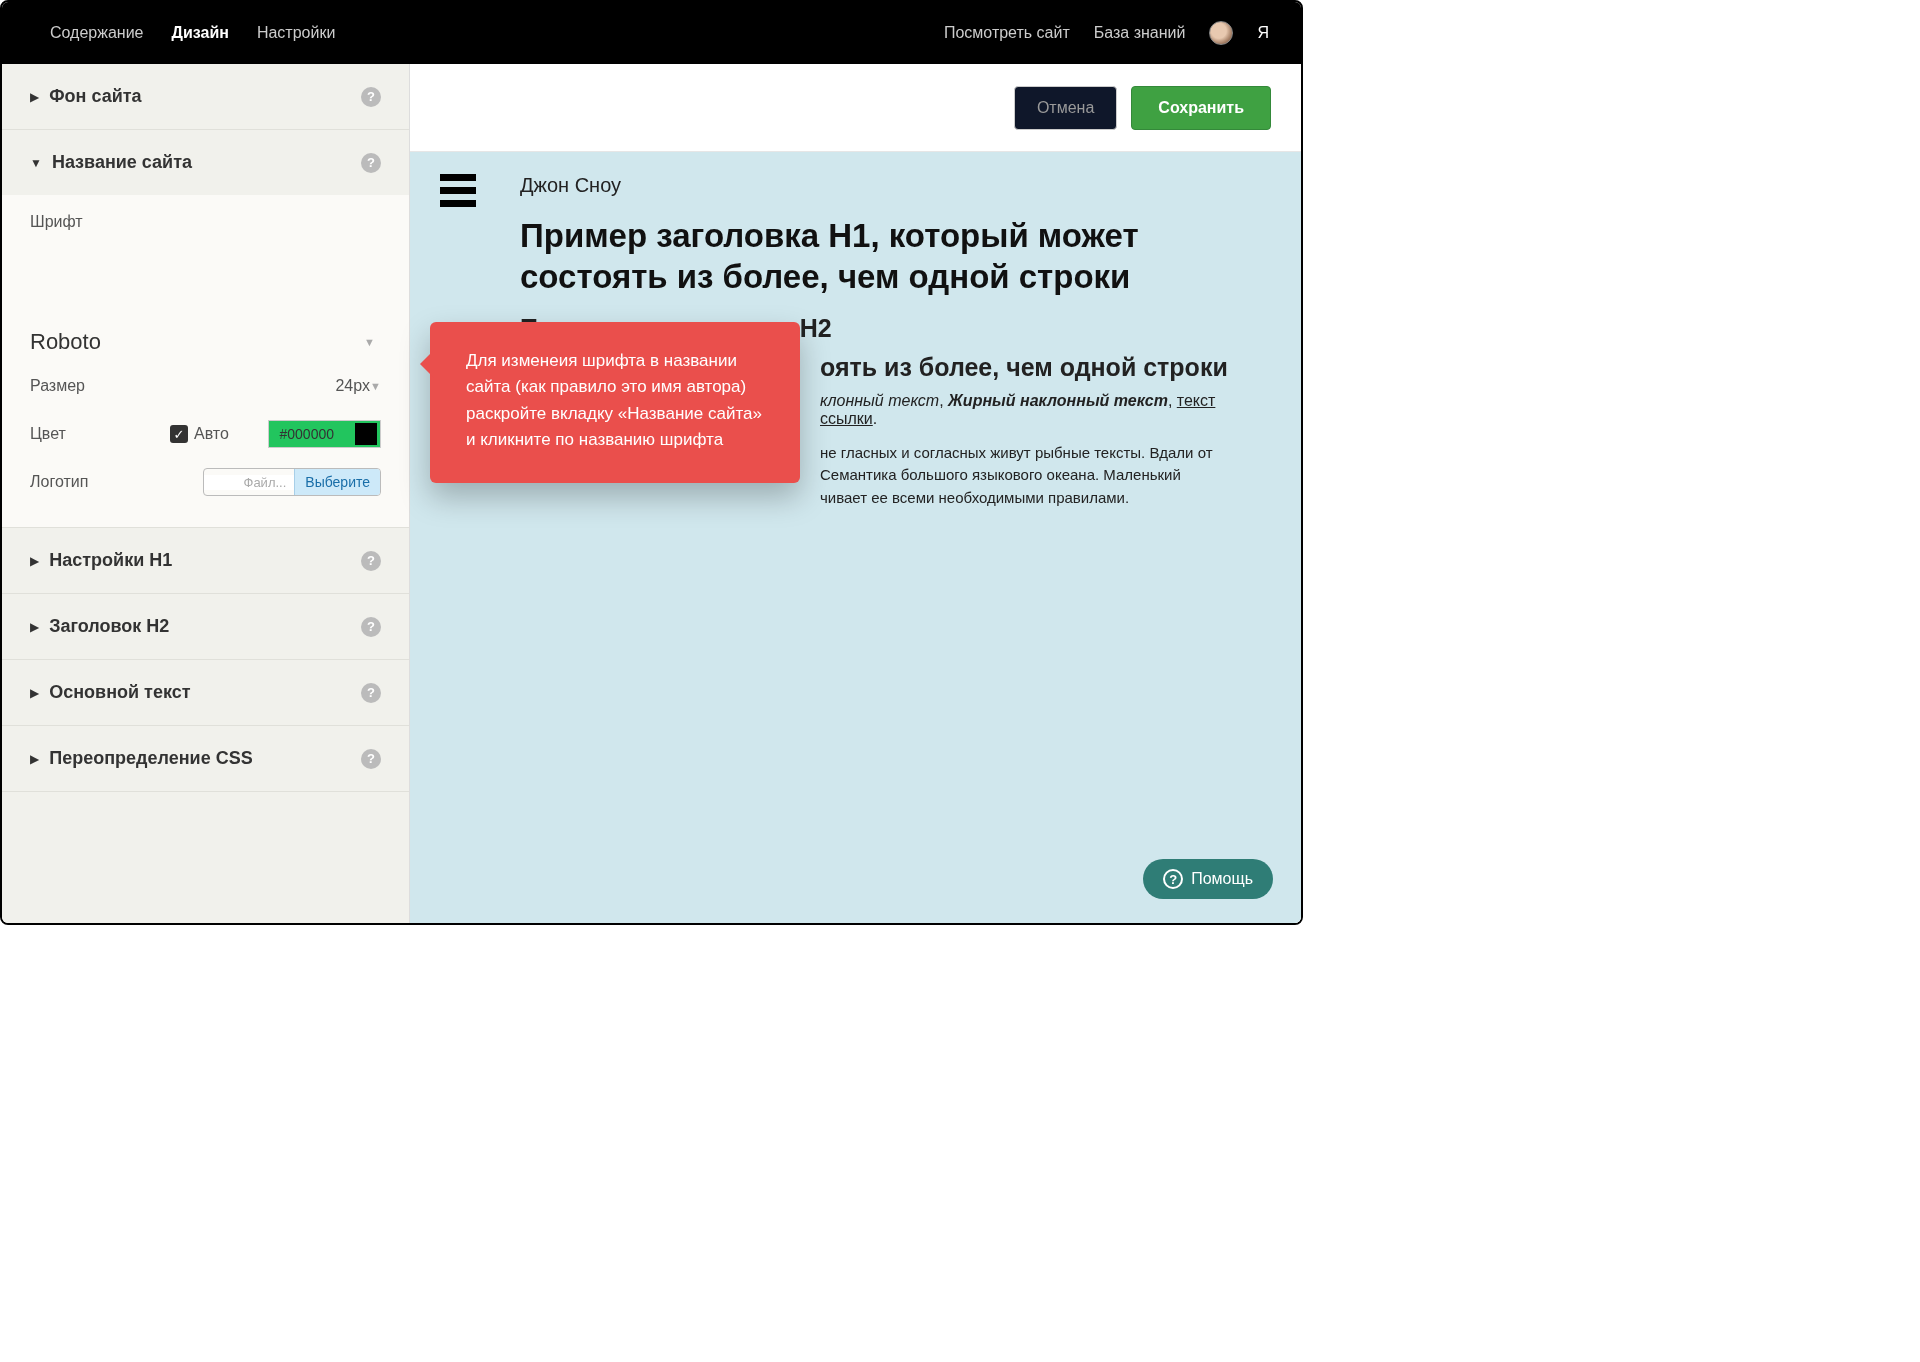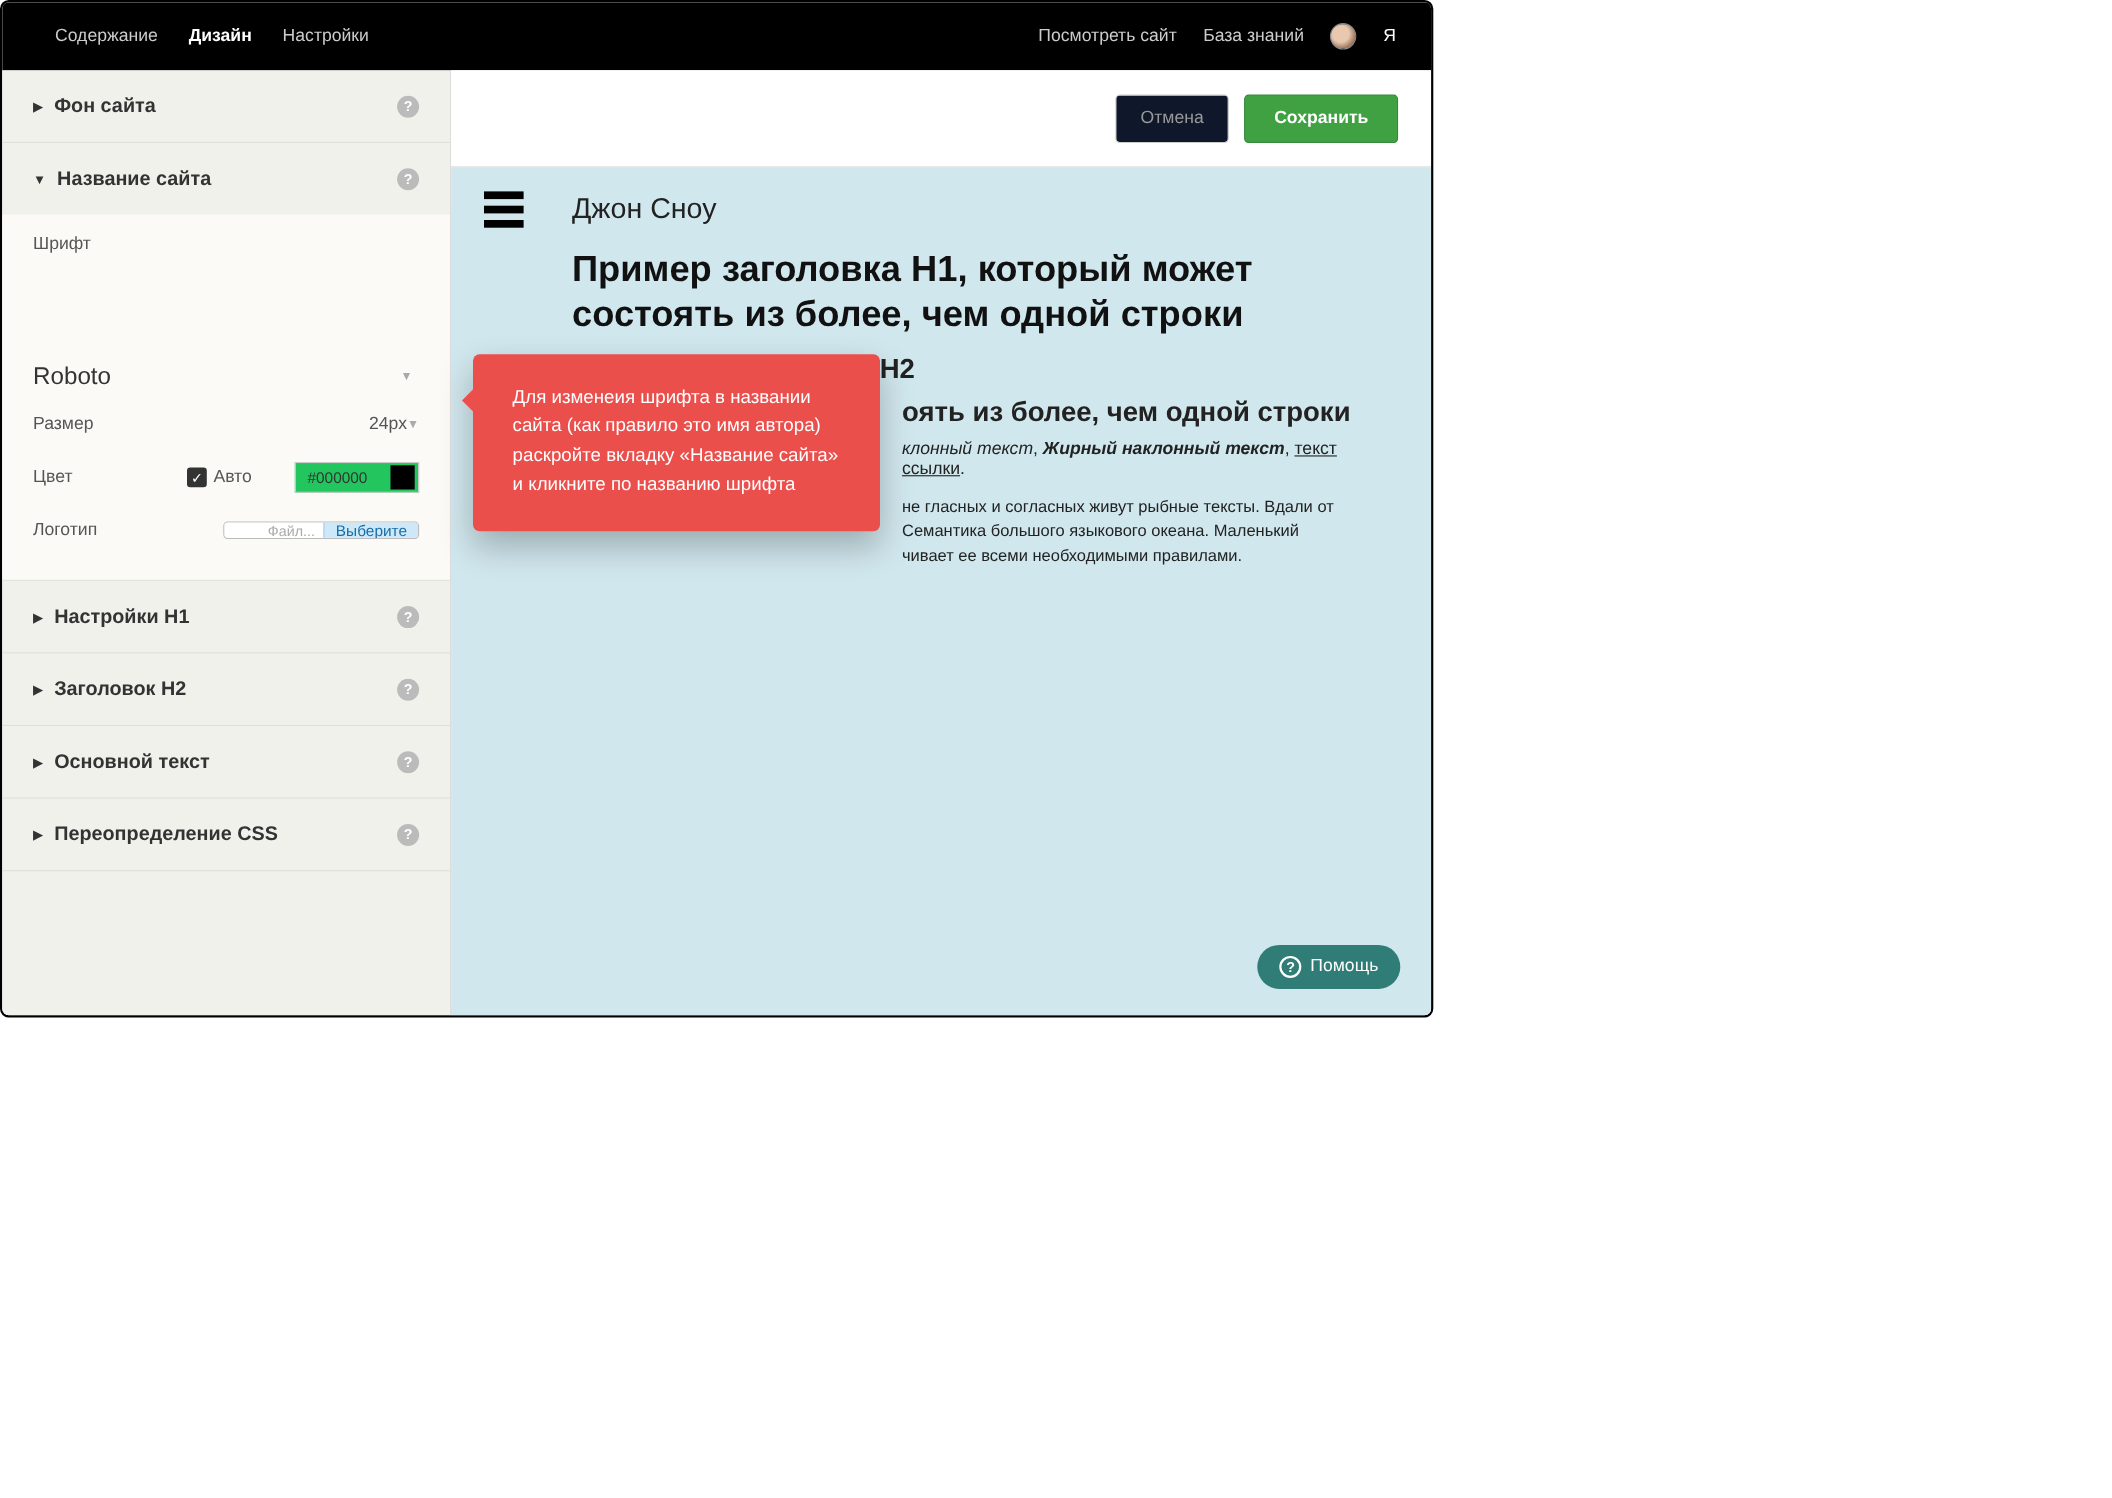--- a/index.html
+++ b/index.html
@@ -41,35 +41,35 @@
 .size-select { display: flex; align-items: center; margin-left: auto; }
 .size-val { color: #555; font-size: 16px; }
 .drop2 { color: #aaa; font-size: 11px; }
 
 .auto-check { display: flex; align-items: center; gap: 6px; margin-left: 30px; }
 .auto-check .cb { width: 18px; height: 18px; background: #333; border-radius: 3px; color: #fff; font-size: 13px; display: flex; align-items: center; justify-content: center; }
 .color-input { margin-left: auto; display: flex; align-items: center; border: 1px solid #ccc; background: #22c55e; height: 28px; }
 .color-input .hex { padding: 0 18px 0 10px; font-size: 14px; color: #333; }
 .color-input .swatch { width: 22px; height: 22px; background: #000; margin: 0 3px; }
 
-.logo-row .file-group { margin-left: auto; display: flex; align-items: center; border: 1px solid #bbb; border-radius: 4px; overflow: hidden; height: 16px; }
+.logo-row .file-group { margin-left: auto; display: flex; align-items: center; border: 1px solid #bbb; border-radius: 4px; overflow: hidden; height: 28px; }
 .file-group .file-label { padding: 0 8px 0 40px; font-size: 13px; color: #aaa; background: #fff; }
 .file-group .choose-btn { padding: 0 10px; background: #cde9f9; color: #1a6ea8; font-size: 14px; height: 100%; display: flex; align-items: center; border-left: 1px solid #a8cfe8; }
 
 
 .content { flex: 1; display: flex; flex-direction: column; background: #fff; position: relative; }
 .action-bar { height: 88px; border-bottom: 1px solid #e6e6e6; display: flex; align-items: center; justify-content: flex-end; padding: 0 30px; gap: 14px; background: #fff; }
 .btn-cancel { padding: 12px 22px; background: #0f172a; border: 1px solid #ccc; border-radius: 4px; font-size: 16px; color: #999; cursor: pointer; }
 .btn-save { padding: 12px 26px; background: #3fa142; border: 1px solid #34893a; border-radius: 4px; font-size: 16px; color: #fff; font-weight: 700; cursor: pointer; }
 
 .preview { flex: 1; background: #d0e7ed; padding: 22px 40px 40px 30px; position: relative; overflow: hidden; }
 .hamburger { width: 36px; position: absolute; top: 22px; left: 30px; }
 .hamburger .bar { height: 7px; background: #000; margin-bottom: 6px; }
 .preview-body { margin-left: 80px; }
-.site-title { font-size: 26px; font-weight: 400; color: #222; margin-bottom: 18px; }
+.site-title { font-size: 20px; font-weight: 400; color: #222; margin-bottom: 18px; }
 .h1-sample { font-size: 33px; font-weight: 700; color: #111; line-height: 1.25; margin-bottom: 16px; }
 .h2-sample { font-size: 25px; font-weight: 700; color: #222; margin-bottom: 10px; }
 .text-line { font-size: 16px; color: #222; margin-bottom: 14px; }
 .text-line em { font-style: italic; }
 .text-line .bi { font-weight: 700; font-style: italic; }
 .text-line .lnk { text-decoration: underline; }
 .body-text { font-size: 15px; color: #222; line-height: 1.5; }
 
 
 .callout { position: absolute; top: 320px; left: 428px; width: 370px; background: #ea4f4c; color: #fff; border-radius: 6px; padding: 26px 36px 30px 36px; font-size: 17px; line-height: 1.55; box-shadow: 0 14px 30px rgba(0,0,0,0.25); z-index: 50; }

